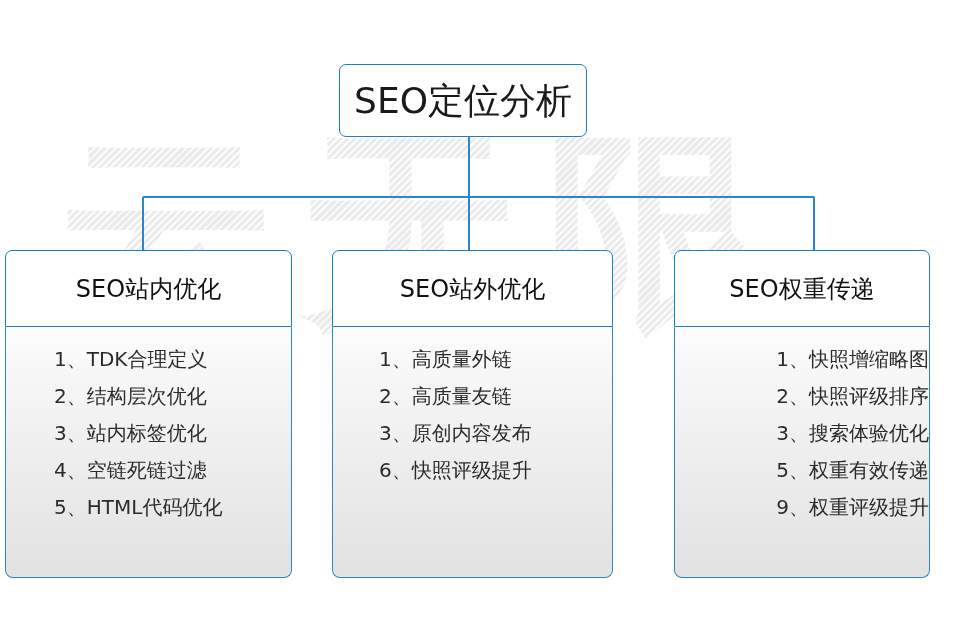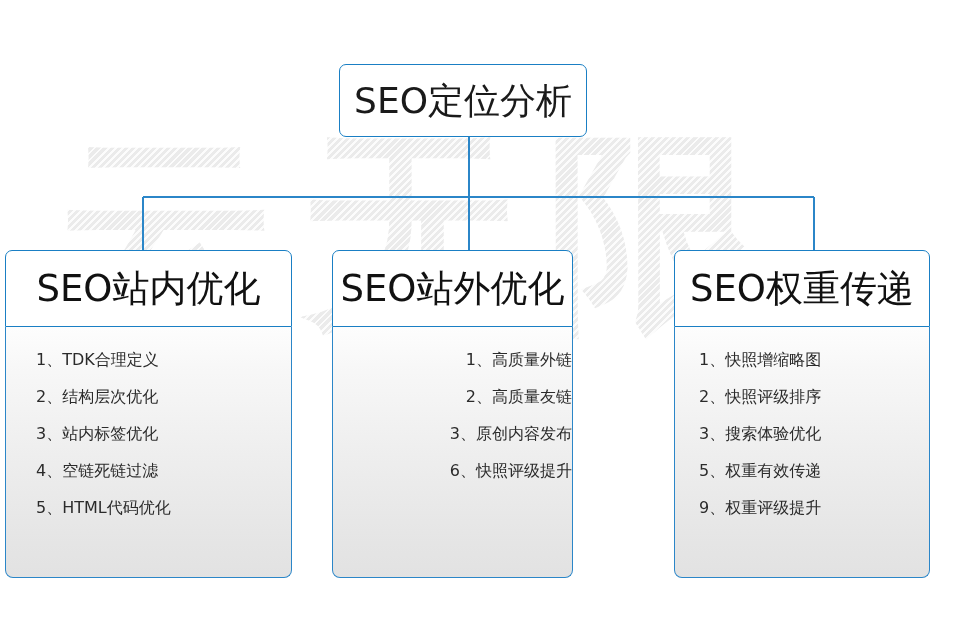--- a/index.html
+++ b/index.html
@@ -103,35 +103,35 @@
   }
 
   .card {
     position: absolute;
     top: 0;
     width: 287px;
     height: 328px;
     box-sizing: border-box;
   }
   .card.c0 { left: 5px; }
-  .card.c1 { left: 332px; width: 241px; text-align: right; }
+  .card.c1 { left: 332px; width: 281px; }
   .card.c2 { left: 674px; width: 256px; }
 
   .card-head {
     box-sizing: border-box;
     height: 77px;
     border: 1.6px solid #1a7fc4;
     border-radius: 7px 7px 0 0;
     background: #ffffff;
     display: flex;
     align-items: center;
     justify-content: center;
   }
   .card-head .head-title {
-    font-size: 37px;
+    font-size: 24px;
     color: #111111;
     line-height: 1;
     white-space: nowrap;
   }
 
   .card-body {
     box-sizing: border-box;
     height: 251px;
     border: 1.6px solid #2b86c8;
     border-top: none;
@@ -148,27 +148,28 @@
     align-items: flex-start;
   }
   .item-list {
     list-style: none;
     margin: 0;
     padding: 0 0 0 30px;
     width: 100%;
     box-sizing: border-box;
   }
   .item-list li {
-    font-size: 16px;
+    font-size: 20px;
     color: #2b2b2b;
     line-height: 37px;
     white-space: nowrap;
+    margin-left: 18px;
   }
   .card.c1 .item-list { padding-left: 28px; }
-  .card.c2 .item-list { padding-left: 24px; }
+  .card.c2 .item-list { padding-left: 24px; text-align: right; }
 </style>
 </head>
 <body>
 
 <div id="stage">
 
   <div class="watermark">云无限</div>
   <div class="watermark-hatch"></div>
 
   <svg class="connectors" width="960" height="641" viewBox="0 0 960 641" xmlns="http://www.w3.org/2000/svg">

